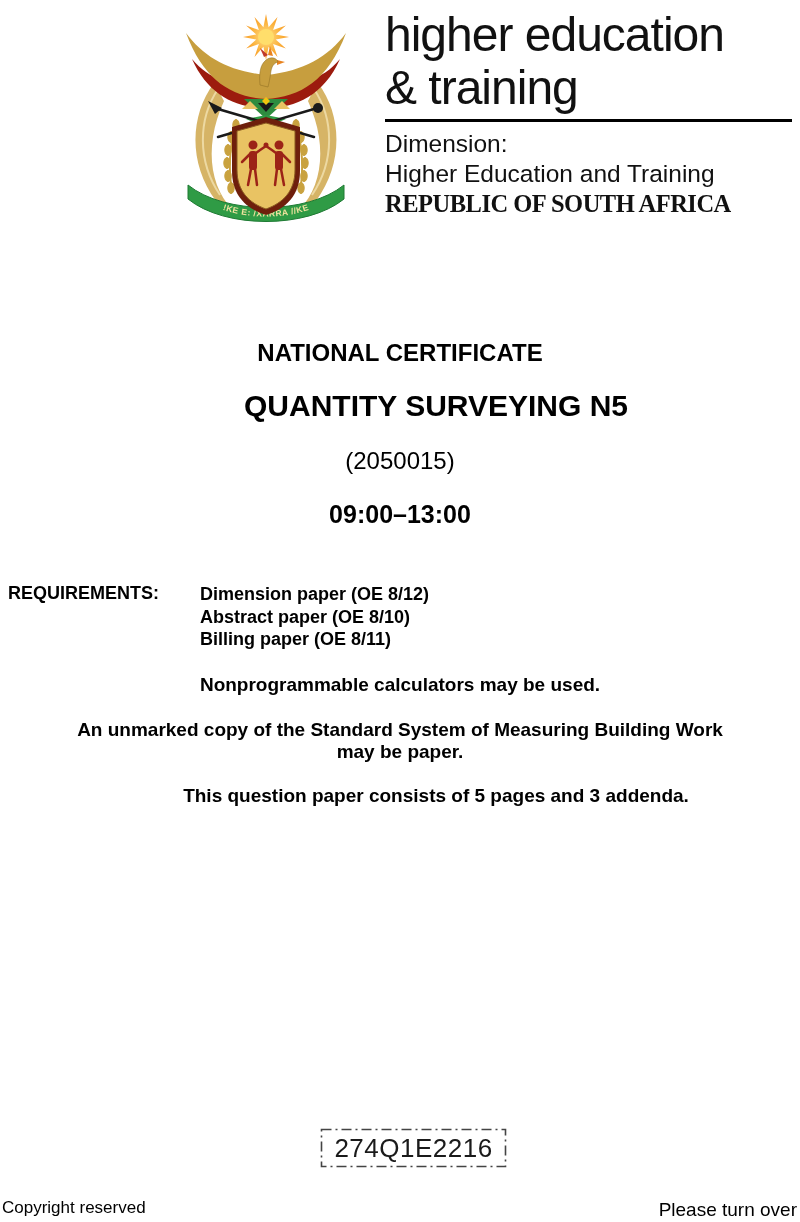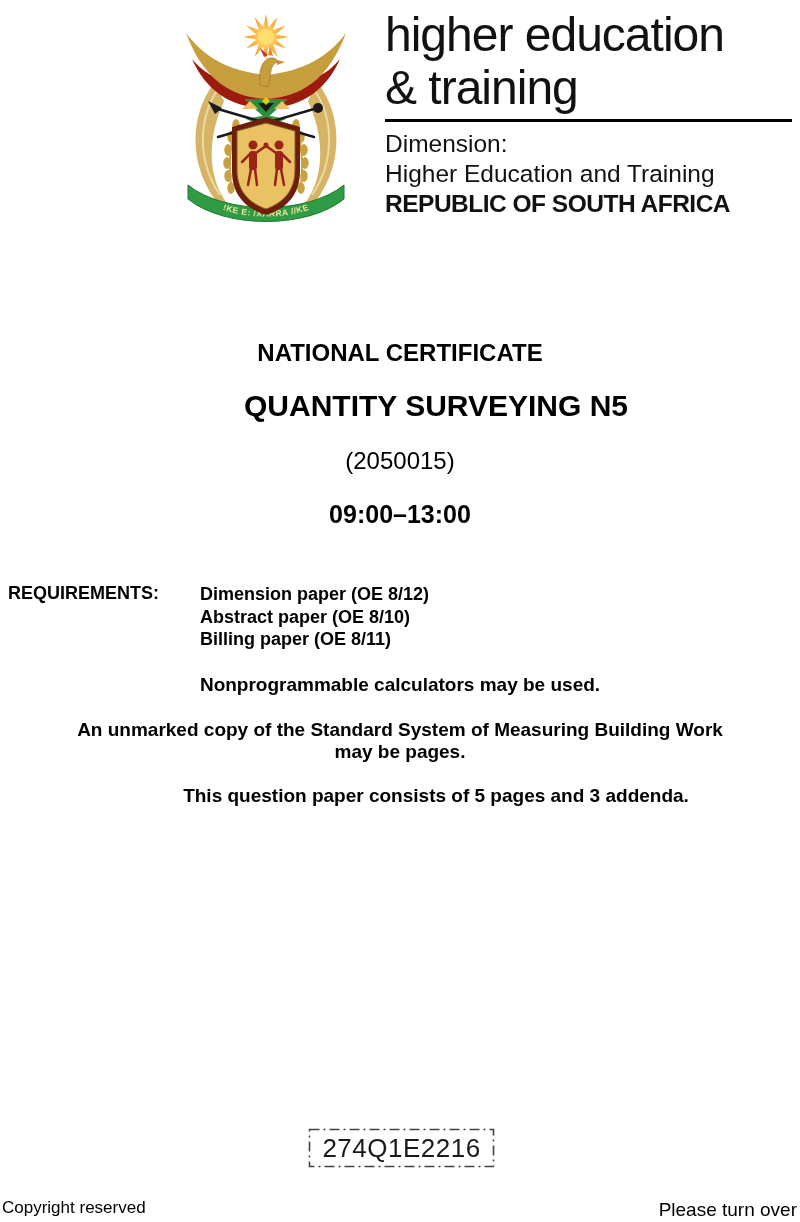--- a/index.html
+++ b/index.html
@@ -5,41 +5,41 @@
   html,body{margin:0;padding:0;background:#ffffff;}
   body{font-family:"Liberation Sans", sans-serif;color:#000;}
   .page{position:relative;width:800px;height:1222px;background:#fff;overflow:hidden;}
 
   
   .coat{position:absolute;left:180px;top:13px;width:172px;height:222px;}
   .brand{position:absolute;left:385px;top:8px;width:410px;}
   .wordmark{font-size:48px;line-height:53px;letter-spacing:-1px;color:#111;}
   .rule{position:absolute;left:385px;top:119px;width:407px;height:3px;background:#000;}
   .dept{position:absolute;left:385px;top:129px;font-size:24.5px;line-height:30px;color:#111;}
-  .dept .country{font-weight:bold;letter-spacing:-0.5px;}
+  .dept .country{font-weight:bold;letter-spacing:-0.5px;font-family:Liberation Serif, serif;}
 
   
   .center{position:absolute;left:0;width:800px;text-align:center;}
   .cert{top:339px;font-size:24px;font-weight:bold;}
   .subject{top:389px;font-size:30px;font-weight:bold;padding-left:36px;}
   .paper-code{top:447px;font-size:24px;}
   .datetime{top:499px;font-size:25px;font-weight:bold;line-height:31px;}
 
   
   .req-label{position:absolute;left:8px;top:583px;font-size:18px;font-weight:bold;}
   .req-items{position:absolute;left:200px;top:583px;font-size:18px;font-weight:bold;line-height:22.5px;}
 
   
   .note{font-size:19px;font-weight:bold;line-height:22px;}
   .note-calc{top:674px;}
   .note-copy{top:719px;left:40px;width:720px;}
   .note-pages{top:785px;padding-left:36px;}
 
   
-  .exam-box{position:absolute;left:308px;top:1128px;width:187px;height:40px;}
+  .exam-box{position:absolute;left:320px;top:1128px;width:187px;height:40px;}
   .exam-box svg{position:absolute;left:0;top:0;}
   .exam-box .num{position:absolute;left:0;top:0;width:187px;height:40px;
     display:flex;align-items:center;justify-content:center;
     font-size:26px;color:#1a1a1a;letter-spacing:0.5px;}
 
   
   .foot-left{position:absolute;left:2px;top:1198px;font-size:17px;}
   .foot-right{position:absolute;right:3px;top:1199px;font-size:19px;text-align:right;}
 </style>
 </head>
@@ -158,21 +158,21 @@
   <div class="req-label">REQUIREMENTS:</div>
   <div class="req-items">
     <div>Dimension paper (OE 8/12)</div>
     <div>Abstract paper (OE 8/10)</div>
     <div>Billing paper (OE 8/11)</div>
   </div>
 
   <div class="center note note-calc" style="position:absolute;">Nonprogrammable calculators may be used.</div>
   <div class="center note note-copy" style="position:absolute;">
     <div>An unmarked copy of the Standard System of Measuring Building Work</div>
-    <div>may be pages.</div>
+    <div>may be paper.</div>
   </div>
   <div class="center note note-pages" style="position:absolute;">This question paper consists of 5 pages and 3 addenda.</div>
 
   <div class="exam-box">
     <svg width="187" height="40">
       <rect x="1.5" y="1.5" width="184" height="37" fill="none" stroke="#444" stroke-width="1.6" stroke-dasharray="10 4 2 4"></rect>
     </svg>
     <div class="num">274Q1E2216</div>
   </div>
 

